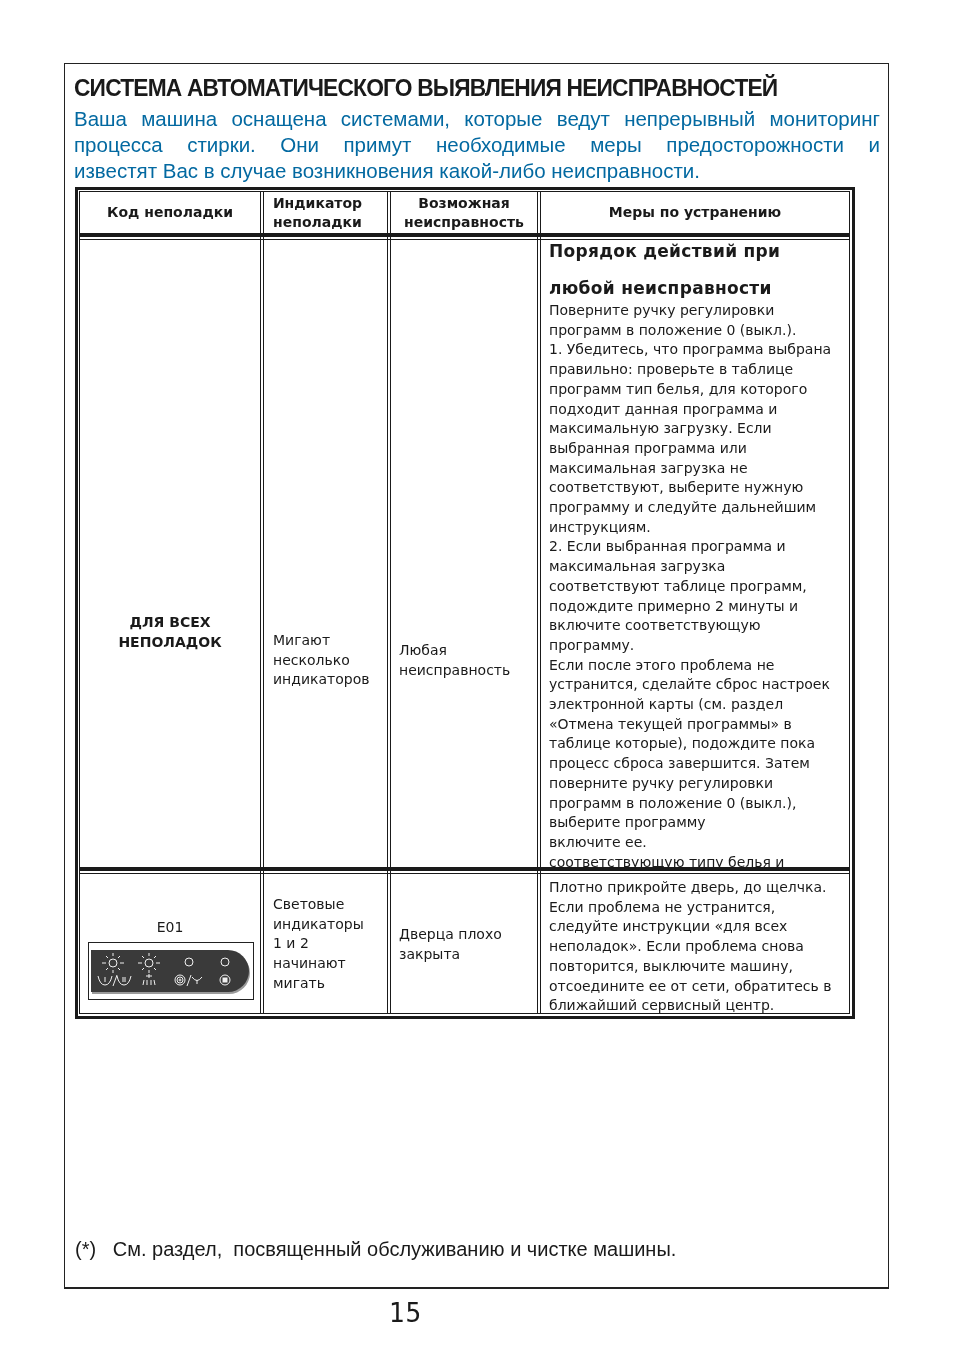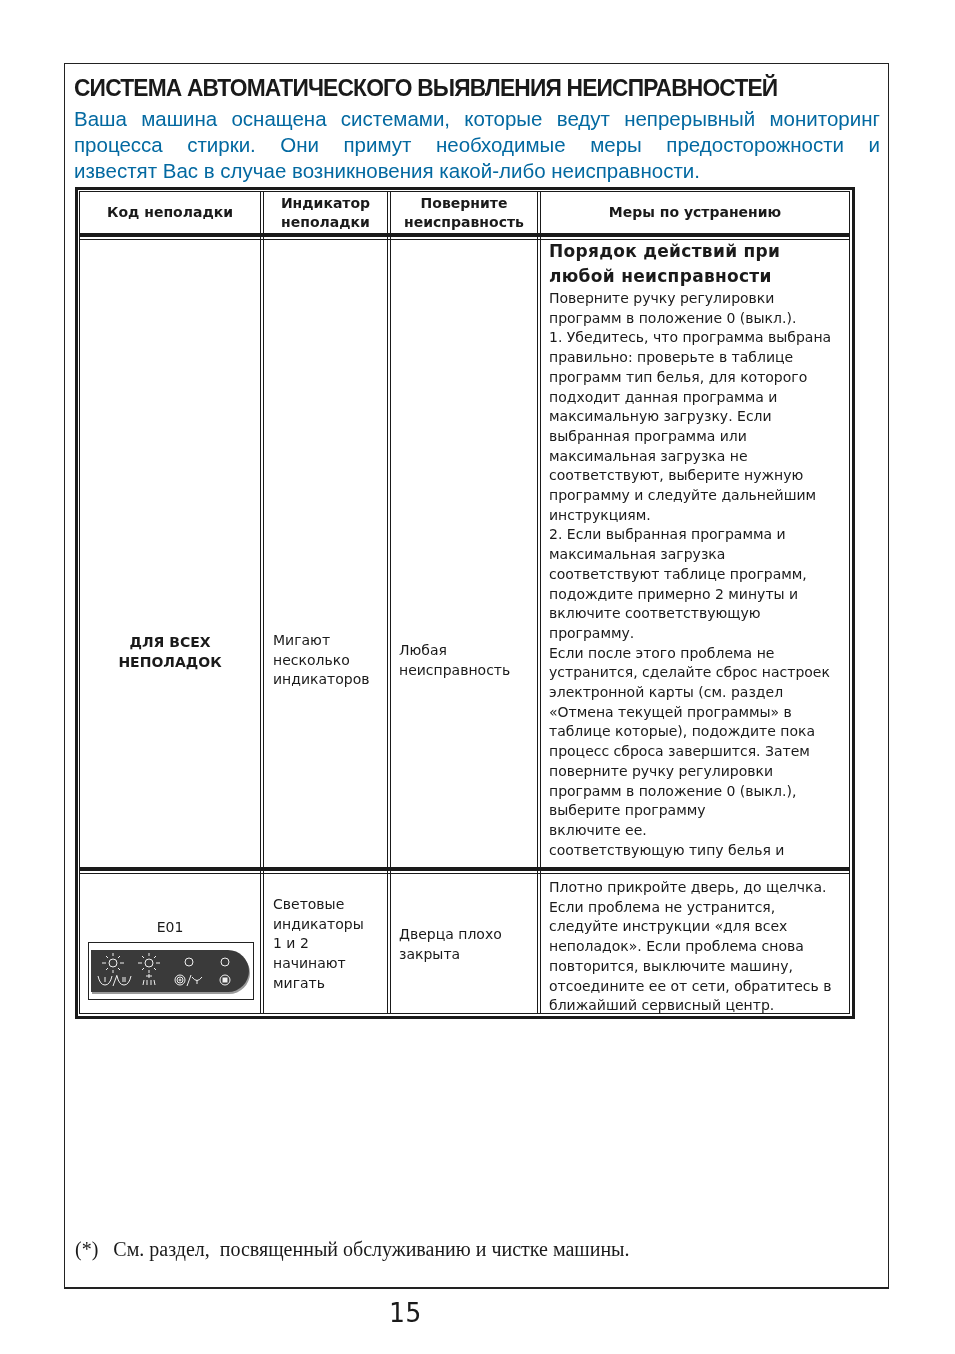--- a/index.html
+++ b/index.html
@@ -17,21 +17,21 @@
   .hthick { position: absolute; height: 4px; background: #1a1a1a; }
   .hthin { position: absolute; height: 1px; background: #1a1a1a; }
 
   .cell { position: absolute; box-sizing: border-box; font-size: 14px; line-height: 19.7px; color: #1a1a1a; }
   .hdr { font-weight: bold; font-size: 14px; line-height: 19px; text-align: center; display: flex; align-items: center; justify-content: center; }
   .bold-big { font-weight: bold; font-size: 17px; line-height: 25px; letter-spacing: 0.3px; }
   .center-bold { font-weight: bold; text-align: center; }
 
   .panel { position: absolute; left: 88px; top: 942px; width: 166px; height: 58px; border: 1px solid #222; background: #fff; box-sizing: border-box; }
   .panel-bar { position: absolute; left: 2px; top: 7px; width: 158px; height: 42px; background: #3a3a3a; border-radius: 0 22px 22px 0; box-shadow: 1px 2px 0 #9a9a9a; }
-  .footnote { position: absolute; left: 75px; top: 1238px; font-family: Liberation Serif, serif; font-size: 20px; color: #1a1a1a; white-space: pre; }
+  .footnote { position: absolute; left: 75px; top: 1238px; font-family: Liberation Sans, sans-serif; font-size: 20px; color: #1a1a1a; white-space: pre; }
   .pagenum { position: absolute; left: 0; width: 811px; top: 1298px; text-align: center; font-family: "DejaVu Sans Mono", monospace; font-size: 26px; letter-spacing: 1px; color: #1a1a1a; }
 </style>
 </head>
 <body>
 
 <div class="frame"></div>
 
 <div class="title">СИСТЕМА АВТОМАТИЧЕСКОГО ВЫЯВЛЕНИЯ НЕИСПРАВНОСТЕЙ</div>
 
 <div class="intro">
@@ -53,48 +53,48 @@
 
   <div class="hthick" style="left:79px; top:233px; width:771px;"></div>
   <div class="hthin" style="left:79px; top:239px; width:771px;"></div>
 
   <div class="hthick" style="left:79px; top:867px; width:771px;"></div>
   <div class="hthin" style="left:79px; top:873px; width:771px;"></div>
 
   <div class="cell hdr" style="left:80px; top:192px; width:180px; height:41px;">
     <span>Код неполадки</span>
   </div>
-  <div class="cell hdr" style="left:264px; top:192px; width:123px; height:41px; flex-direction:column;">
+  <div class="cell hdr" style="left:256px; top:192px; width:123px; height:41px; flex-direction:column;">
     <span>Индикатор</span>
     <span>неполадки</span>
   </div>
   <div class="cell hdr" style="left:391px; top:192px; width:146px; height:41px; flex-direction:column;">
-    <span>Поверните</span>
+    <span>Возможная</span>
     <span>неисправность</span>
   </div>
   <div class="cell hdr" style="left:541px; top:192px; width:308px; height:41px;">
     <span>Меры по устранению</span>
   </div>
 
-  <div class="cell center-bold" style="left:80px; top:632px; width:180px; line-height:20px;">
+  <div class="cell center-bold" style="left:80px; top:612px; width:180px; line-height:20px;">
     <div>ДЛЯ ВСЕХ</div>
     <div>НЕПОЛАДОК</div>
   </div>
   <div class="cell" style="left:273px; top:631px; width:112px;">
     <div>Мигают</div>
     <div>несколько</div>
     <div>индикаторов</div>
   </div>
   <div class="cell" style="left:399px; top:641px; width:136px;">
     <div>Любая</div>
     <div>неисправность</div>
   </div>
   <div class="cell" style="left:549px; top:239px; width:298px;">
     <div class="bold-big">Порядок действий при</div>
-    <div class="bold-big" style="margin-bottom:0px;">любой неисправности</div>
+    <div class="bold-big" style="margin-bottom:0px;margin-top:12px;">любой неисправности</div>
     <div id="row1-remedy-lines">
         <div>Поверните ручку регулировки</div>
         <div>программ в положение 0 (выкл.).</div>
         <div>1. Убедитесь, что программа выбрана</div>
         <div>правильно: проверьте в таблице</div>
         <div>программ тип белья, для которого</div>
         <div>подходит данная программа и</div>
         <div>максимальную загрузку. Если</div>
         <div>выбранная программа или</div>
         <div>максимальная загрузка не</div>

